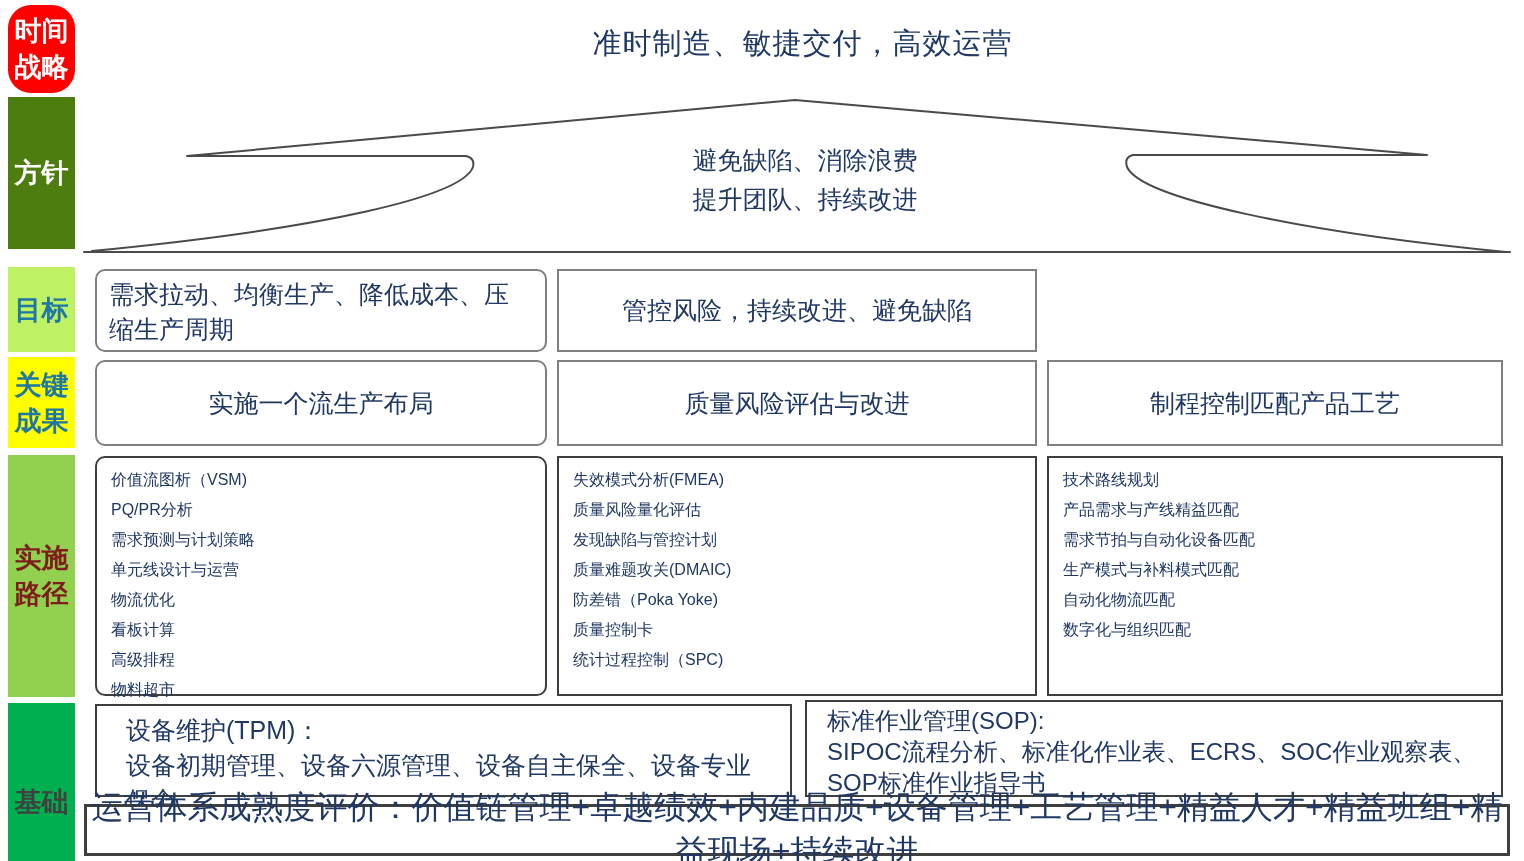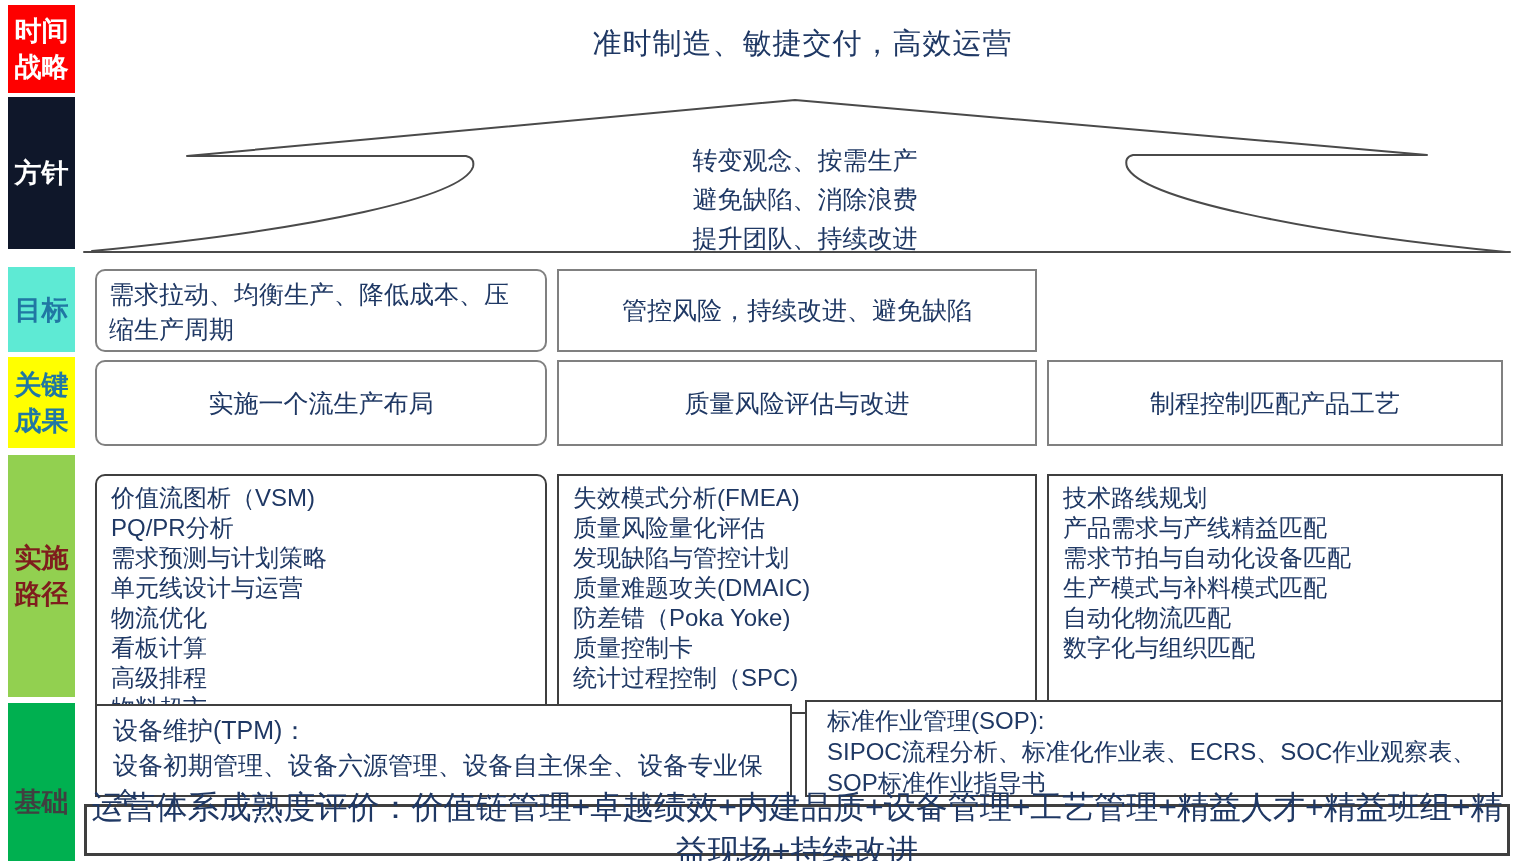--- a/index.html
+++ b/index.html
@@ -2,23 +2,23 @@
 <html><head>
 <meta charset="utf-8">
 <style>
   html,body{margin:0;padding:0;background:#ffffff;}
   body{font-family:"Liberation Sans","DejaVu Sans",sans-serif;color:#1F3864;}
   .canvas{position:relative;width:1524px;height:861px;background:#fff;overflow:hidden;}
 
   
   .side{position:absolute;left:8px;width:67px;display:flex;align-items:center;justify-content:center;
         text-align:center;font-weight:bold;font-size:27px;line-height:36px;word-break:break-all;}
-  .side.red{top:5px;height:88px;background:#FE0000;color:#ffffff;}
-  .side.orange{top:97px;height:152px;background:#0f172a;color:#ffffff;}
-  .side.yellow1{top:267px;height:85px;background:#5eead4;color:#2077A3;}
+  .side.red{top:5px;height:88px;background:#FE0000;color:#ffffff;border-radius:23px;}
+  .side.orange{top:97px;height:152px;background:#4d7c0f;color:#ffffff;}
+  .side.yellow1{top:267px;height:85px;background:#bef264;color:#2077A3;}
   .side.yellow2{top:357px;height:91px;background:#FFFF00;color:#2077A3;}
   .side.lgreen{top:455px;height:242px;background:#92D050;color:#7f1d1d;}
   .side.green{top:703px;height:198px;background:#00B050;color:#404040;}
 
   .title{position:absolute;left:95px;top:24px;width:1415px;text-align:center;
          font-size:29px;letter-spacing:1px;}
 
   .roof-svg{position:absolute;left:0;top:0;width:1524px;height:861px;pointer-events:none;}
 
   .roof-text{position:absolute;left:560px;top:141px;width:490px;text-align:center;
@@ -27,25 +27,25 @@
   
   .box{position:absolute;background:#fff;box-sizing:border-box;}
   .b-gray{border:2px solid #808080;}
   .b-dark{border:2px solid #3F3F3F;}
   .center{display:flex;align-items:center;justify-content:center;text-align:center;}
   .c1{left:95px;width:452px;border-radius:10px;}
   .c2{left:557px;width:480px;}
   .c3{left:1047px;width:456px;}
   .row-goal{top:269px;height:83px;font-size:25px;}
   .row-kr{top:360px;height:86px;font-size:25px;}
-  .row-path{top:456px;height:240px;font-size:24px;margin-top:18px;}
+  .row-path{top:456px;height:240px;font-size:16px;}
   .goal-left{padding:6px 12px;line-height:35px;display:block;}
   .path-list{padding:7px 14px;line-height:30px;}
 
-  .tpm{left:95px;top:704px;width:697px;height:93px;padding:7px 16px;font-size:25px;line-height:35px;}
+  .tpm{left:95px;top:704px;width:697px;height:93px;padding:7px 29px;font-size:25px;line-height:35px;}
   .sop{left:805px;top:700px;width:698px;height:97px;padding:3px 20px;font-size:24px;line-height:31px;}
 
   .bar{left:84px;top:804px;width:1426px;height:52px;border:3px solid #3F3F3F;font-size:32px;}
 </style>
 </head>
 <body>
 
 <div class="canvas">
 
   <svg class="roof-svg" viewBox="0 0 1524 861" xmlns="http://www.w3.org/2000/svg">
@@ -72,21 +72,20 @@
   <div class="side lgreen">
       <span>实施路径</span>
     </div>
   <div class="side green">
       <span>基础</span>
     </div>
 
   <div class="title">准时制造、敏捷交付，高效运营</div>
 
   <div class="roof-text">
-    <div>转变观念、按需生产</div>
     <div>避免缺陷、消除浪费</div>
     <div>提升团队、持续改进</div>
   </div>
 
   <div class="box b-gray c1 row-goal goal-left"><span>需求拉动、均衡生产、降低成本、压缩生产周期</span></div>
   <div class="box b-gray c2 row-goal center">
       <span>管控风险，持续改进、避免缺陷</span>
     </div>
 
   <div class="box b-gray c1 row-kr center">

